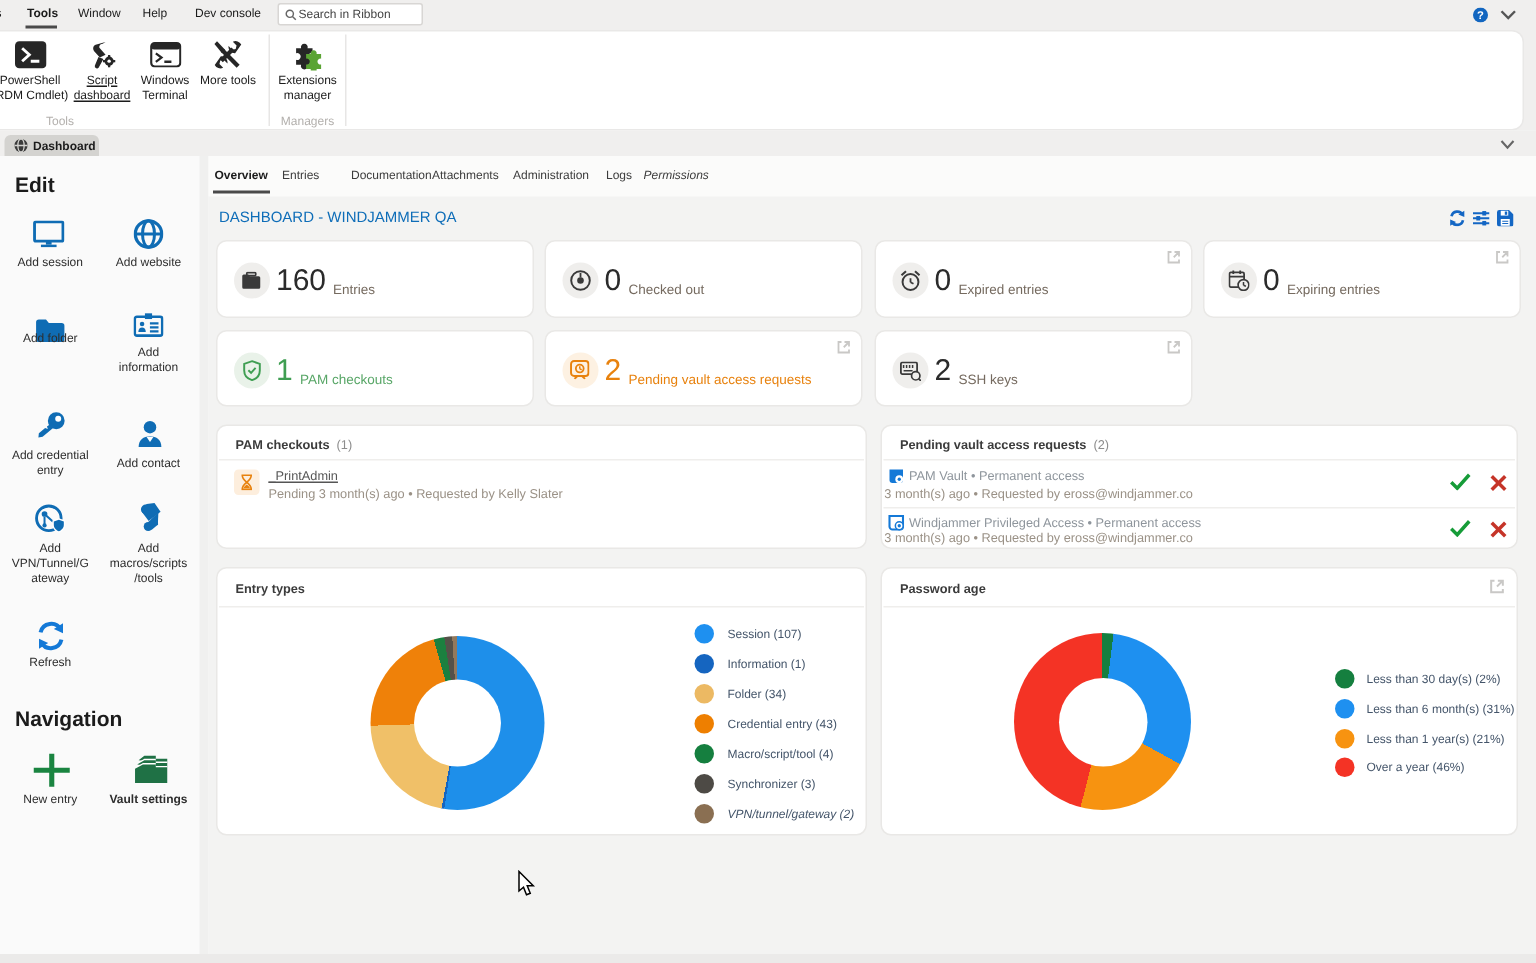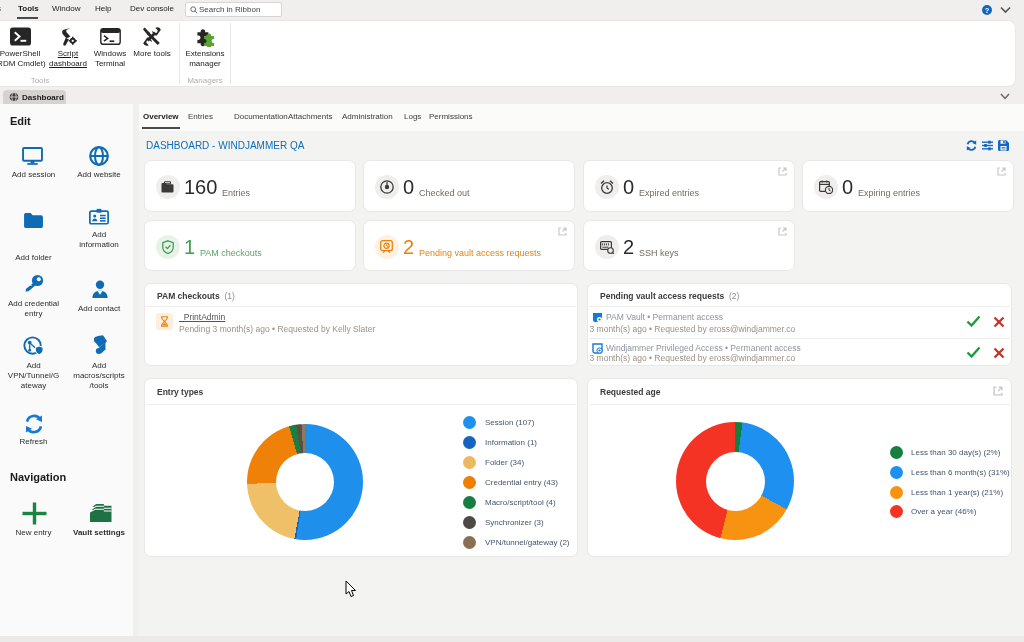--- a/index.html
+++ b/index.html
@@ -7,21 +7,21 @@
   body { font-family:"Liberation Sans", sans-serif; position:relative; background:#fbfbfa; }
   div { position:absolute; }
   svg { position:absolute; }
 
   .menuitem { top:4px; font-size:8px; color:#1b1b1b; white-space:nowrap; }
   .rbtn { text-align:center; font-size:8px; color:#1b1b1b; line-height:9.5px; white-space:nowrap; }
   .rbtn .ric { position:relative; display:flex; height:23px; align-items:center; justify-content:center; margin-bottom:1px; } .rbtn svg { position:relative; }
   .rgroup { top:76px; font-size:8px; color:#b3b0ad; text-align:center; }
   .rsep { width:1px; background:#e7e6e5; }
 
-  .sideheader { font-size:11px; font-weight:bold; color:#1b1b1b; }
+  .sideheader { font-size:14px; font-weight:bold; color:#1b1b1b; }
   .sideitem { text-align:center; font-size:8px; color:#2d2d2d; line-height:10px; }
 
   .mtab { top:112px; font-size:8px; color:#3c3c3c; white-space:nowrap; }
 
   .card { background:#fff; border:1px solid #e9e8e6; border-radius:7px; }
   .cicon { left:11px; top:14px; width:24px; height:24px; border-radius:50%; background:#efeeec; }
   .cnum { left:39px; top:15px; font-size:20px; color:#2b2b2b; }
   .clabel { top:27px; font-size:9px; color:#756a5f; white-space:nowrap; }
 
   .panel { background:#fff; border:1px solid #e9e8e6; border-radius:7px; }
@@ -158,21 +158,21 @@
 <svg style="left:89px; top:146px;" width="20" height="20" viewBox="0 0 20 20">
     <circle cx="10" cy="10" r="8.8" fill="none" stroke="#0f6cb4" stroke-width="2.2"></circle>
     <ellipse cx="10" cy="10" rx="4" ry="8.8" fill="none" stroke="#0f6cb4" stroke-width="2"></ellipse>
     <line x1="1" y1="10" x2="19" y2="10" stroke="#0f6cb4" stroke-width="2"></line>
   </svg>
 <div class="sideitem" style="left:67px; top:170px; width:64px;">Add website</div>
 
 <svg style="left:23px; top:212px;" width="21" height="17" viewBox="0 0 22 18">
     <path d="M1 3 a2 2 0 0 1 2-2 h5 l2 2.5 h9 a2 2 0 0 1 2 2 V15 a2 2 0 0 1 -2 2 H3 a2 2 0 0 1 -2 -2 Z" fill="#0f6cb4"></path>
   </svg>
-<div class="sideitem" style="left:1px; top:253px; width:65px;">Add folder</div>
+<div class="sideitem" style="left:1px; top:221px; width:65px;">Add folder</div>
 
 <svg style="left:89px; top:208px;" width="20" height="17" viewBox="0 0 21 17">
     <rect x="0.9" y="2.9" width="19.2" height="13.2" rx="1.5" fill="none" stroke="#0f6cb4" stroke-width="1.8"></rect>
     <rect x="8" y="0.5" width="5" height="4" fill="#0f6cb4"></rect>
     <circle cx="6" cy="8" r="1.6" fill="#0f6cb4"></circle>
     <path d="M3.4 13.5 c0-2 1.2-3 2.6-3 s2.6 1 2.6 3 Z" fill="#0f6cb4"></path>
     <line x1="11.5" y1="7.5" x2="17.5" y2="7.5" stroke="#0f6cb4" stroke-width="1.6"></line>
     <line x1="11.5" y1="10.3" x2="17.5" y2="10.3" stroke="#0f6cb4" stroke-width="1.6"></line>
     <line x1="11.5" y1="13.1" x2="17.5" y2="13.1" stroke="#0f6cb4" stroke-width="1.6"></line>
   </svg>
@@ -241,21 +241,21 @@
   </svg>
 <div class="sideitem" style="left:67px; top:528px; width:64px;font-weight:bold;">Vault settings</div>
 
 <div class="mtab" style="left:143px; font-weight:bold; color:#1b1b1b;">Overview</div>
 <div style="left:142px; top:127px; width:38px; height:2px; background:#4a4a4a;"></div>
 <div class="mtab" style="left:188px;">Entries</div>
 <div class="mtab" style="left:222px;padding-left:12px;">Documentation</div>
 <div class="mtab" style="left:288px;">Attachments</div>
 <div class="mtab" style="left:342px;">Administration</div>
 <div class="mtab" style="left:404px;">Logs</div>
-<div class="mtab" style="left:429px;">Permissions</div>
+<div class="mtab" style="left:429px;font-style:italic;">Permissions</div>
 
 <div style="left:146px; top:140px; font-size:10px; font-weight:normal; color:#0e6db8;">DASHBOARD - WINDJAMMER QA</div>
 
 <svg style="left:966px; top:140px;" width="11" height="11" viewBox="0 0 21 21">
     <path d="M 3.2 8.0 A 7.6 7.6 0 0 1 17.3 6.0" fill="none" stroke="#1366c4" stroke-width="3.4"></path>
     <polygon points="19.5,1 19.5,9 12,5.6" fill="#1366c4"></polygon>
     <path d="M 17.8 13.0 A 7.6 7.6 0 0 1 3.7 15.0" fill="none" stroke="#1366c4" stroke-width="3.4"></path>
     <polygon points="1.5,20 1.5,12 9,15.4" fill="#1366c4"></polygon>
   </svg>
 <svg style="left:982px; top:140px;" width="11" height="11" viewBox="0 0 11 11">
@@ -439,25 +439,25 @@
     <div class="legrow" style="left:340px; top:59px;">Information (1)</div>
   <div class="legdot" style="left:318px; top:76.5px; background:#ecb963;"></div>
     <div class="legrow" style="left:340px; top:79px;">Folder (34)</div>
   <div class="legdot" style="left:318px; top:96.5px; background:#ee7f00;"></div>
     <div class="legrow" style="left:340px; top:99px;">Credential entry (43)</div>
   <div class="legdot" style="left:318px; top:116.5px; background:#157f3f;"></div>
     <div class="legrow" style="left:340px; top:119px;">Macro/script/tool (4)</div>
   <div class="legdot" style="left:318px; top:136.5px; background:#4d4a45;"></div>
     <div class="legrow" style="left:340px; top:139px;">Synchronizer (3)</div>
   <div class="legdot" style="left:318px; top:156.5px; background:#8a6f52;"></div>
-    <div class="legrow" style="left:340px; top:159px;">VPN/tunnel/gateway (2)</div>
+    <div class="legrow" style="left:340px; top:159px;font-style:italic;">VPN/tunnel/gateway (2)</div>
 </div>
 
 <div class="panel" style="left:587px; top:378px; width:425px; height:179px;">
-  <div class="ptitle" style="top:8px;">Requested age</div>
+  <div class="ptitle" style="top:8px;">Password age</div>
   <svg style="right:8px; top:7px;" width="10" height="10" viewBox="0 0 9 9">
       <path d="M3 1 H1 V8 H8 V6" fill="none" stroke="#c9c8c6" stroke-width="1.2"></path>
       <path d="M5 1 H8 V4 M8 1 L4.5 4.5" fill="none" stroke="#c9c8c6" stroke-width="1.2"></path>
     </svg>
   <div class="pdiv" style="top:25px;"></div>
   <div class="donut" style="left:88px; top:43px; width:118px; height:118px; background:conic-gradient(#157f3f 0deg 7.2deg, #1e90f0 7.2deg 118.8deg, #f79310 118.8deg 194.4deg, #f43325 194.4deg 360deg);"></div>
   <div class="donuthole" style="left:117.5px; top:73px; width:59px; height:59px;"></div>
   <div class="legdot" style="left:302px; top:66.5px; background:#157f3f;"></div>
     <div class="legrow" style="left:323px; top:69px;">Less than 30 day(s) (2%)</div>
   <div class="legdot" style="left:302px; top:86.5px; background:#1e90f0;"></div>

